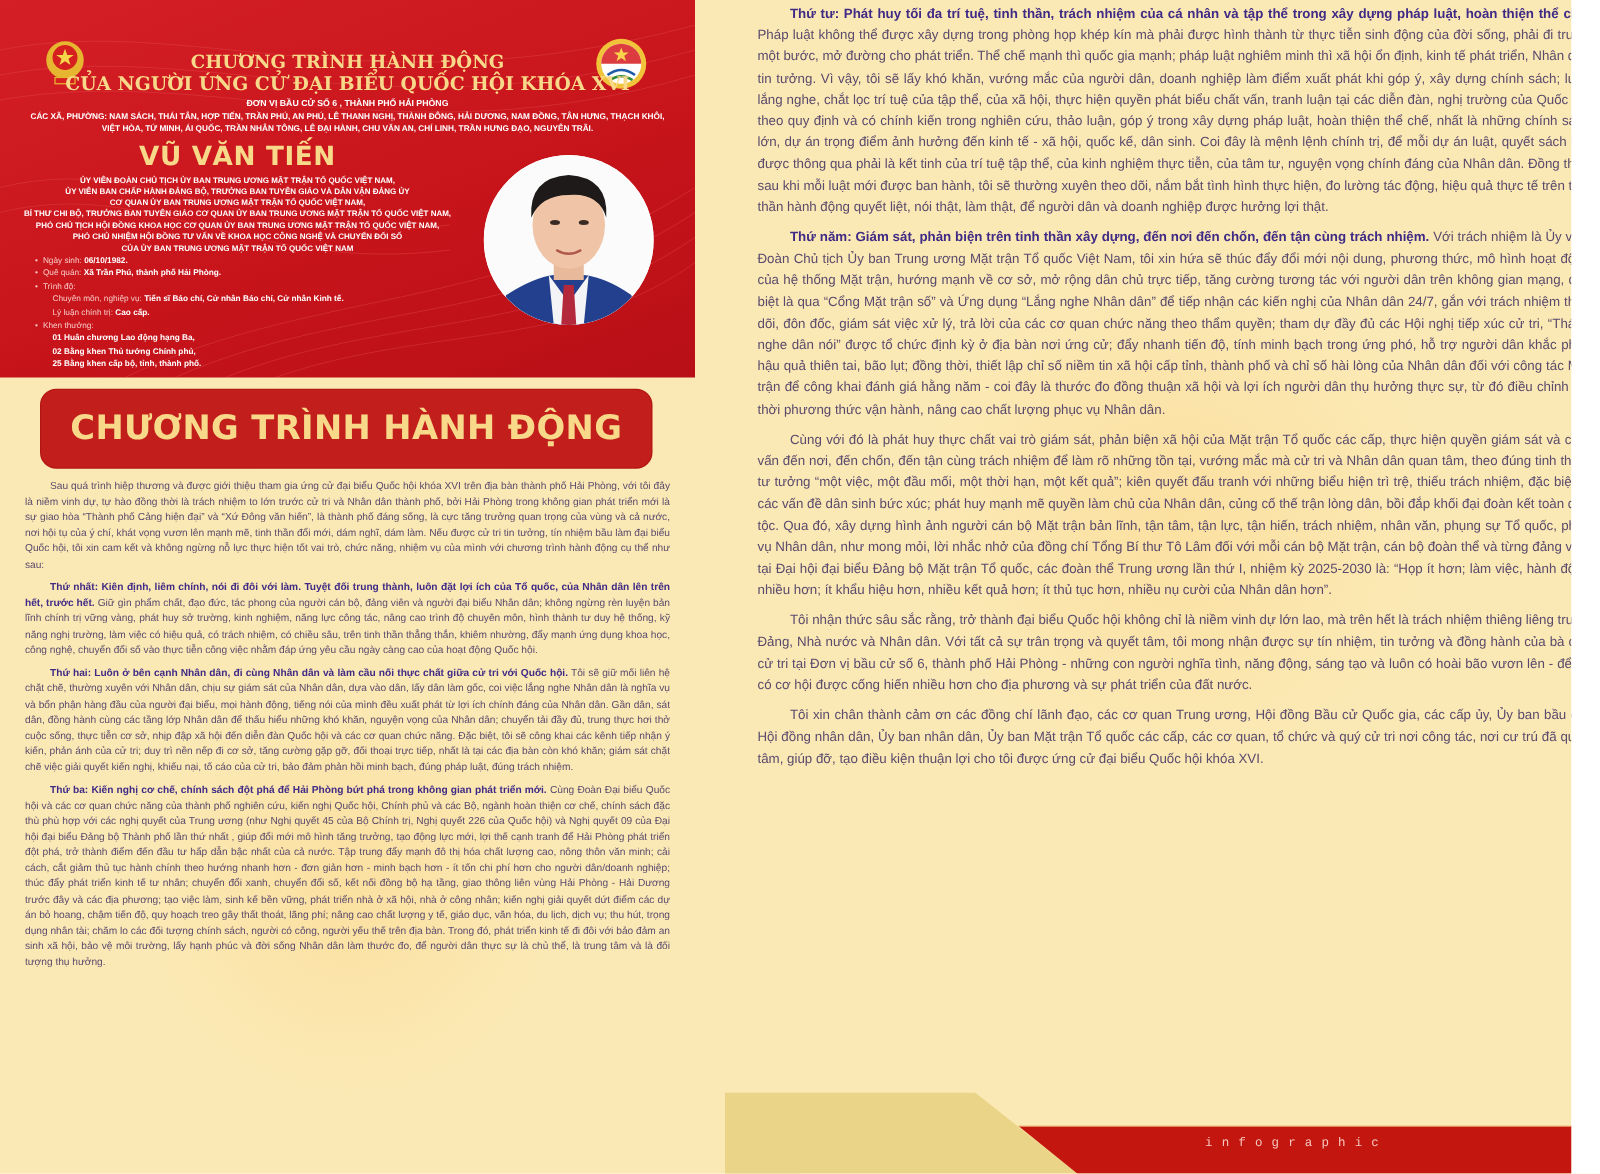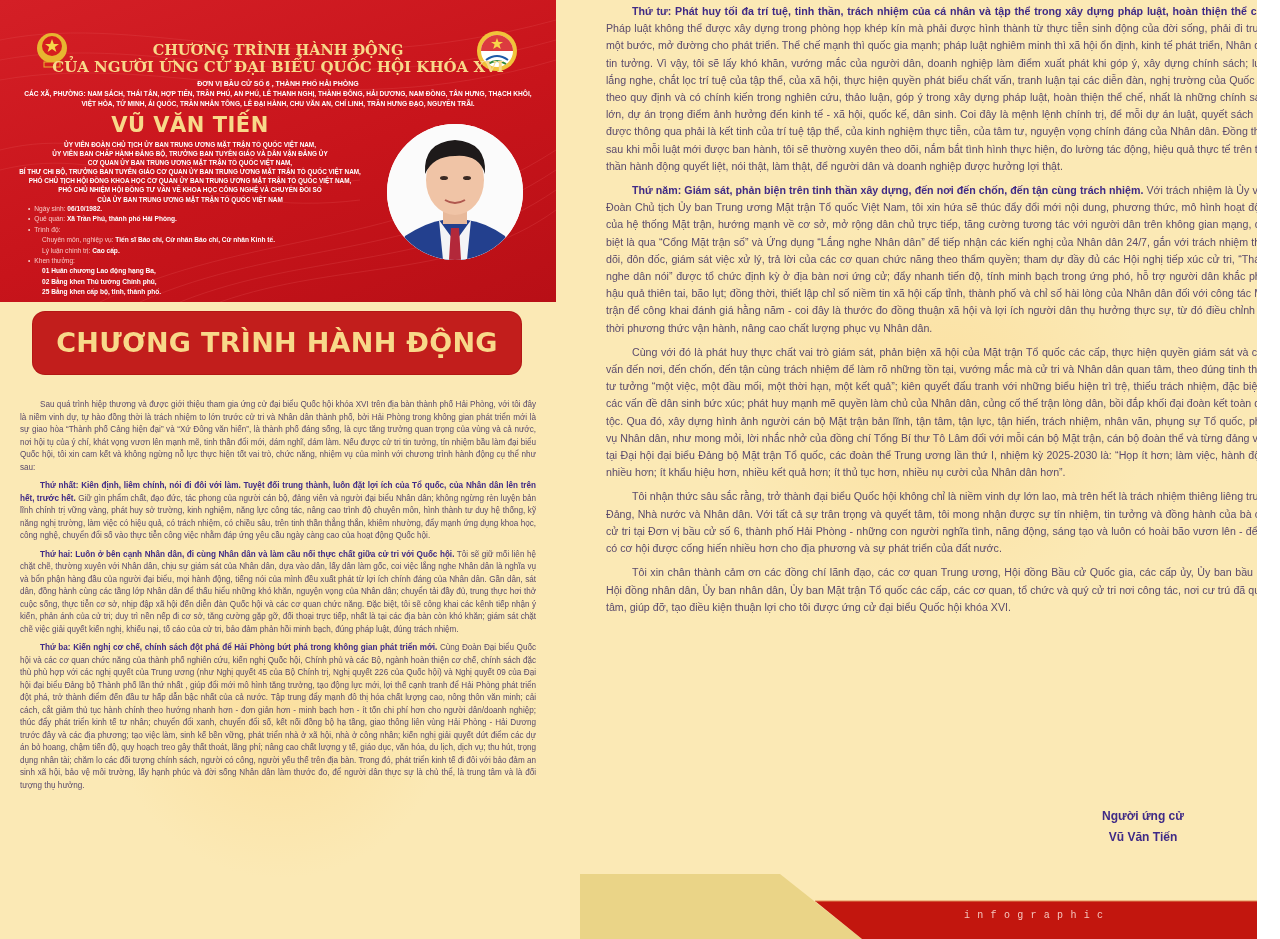--- a/index.html
+++ b/index.html
@@ -126,43 +126,39 @@
         <ellipse cx="80" cy="54" rx="4" ry="2" fill="#3a2a24"></ellipse>
         <path d="M58 76 Q68 82 78 76" stroke="#b0584e" stroke-width="2" fill="none"></path>
       </svg>
     </div>
   </div>
 
   <div class="banner">
     <div class="banner-text">CHƯƠNG TRÌNH HÀNH ĐỘNG</div>
   </div>
 
-  <div class="body-text left-text" style="top:383px;margin-top:16px;">
+  <div class="body-text left-text" style="top:383px;">
     <p>Sau quá trình hiệp thương và được giới thiệu tham gia ứng cử đại biểu Quốc hội khóa XVI trên địa bàn thành phố Hải Phòng, với tôi đây là niềm vinh dự, tự hào đồng thời là trách nhiệm to lớn trước cử tri và Nhân dân thành phố, bởi Hải Phòng trong không gian phát triển mới là sự giao hòa “Thành phố Cảng hiện đại” và “Xứ Đông văn hiến”, là thành phố đáng sống, là cực tăng trưởng quan trọng của vùng và cả nước, nơi hội tụ của ý chí, khát vọng vươn lên mạnh mẽ, tinh thần đổi mới, dám nghĩ, dám làm. Nếu được cử tri tin tưởng, tín nhiệm bầu làm đại biểu Quốc hội, tôi xin cam kết và không ngừng nỗ lực thực hiện tốt vai trò, chức năng, nhiệm vụ của mình với chương trình hành động cụ thể như sau:</p>
     <p><b>Thứ nhất: Kiên định, liêm chính, nói đi đôi với làm. Tuyệt đối trung thành, luôn đặt lợi ích của Tổ quốc, của Nhân dân lên trên hết, trước hết.</b><span> Giữ gìn phẩm chất, đạo đức, tác phong của người cán bộ, đảng viên và người đại biểu Nhân dân; không ngừng rèn luyện bản lĩnh chính trị vững vàng, phát huy sở trường, kinh nghiệm, năng lực công tác, nâng cao trình độ chuyên môn, hình thành tư duy hệ thống, kỹ năng nghị trường, làm việc có hiệu quả, có trách nhiệm, có chiều sâu, trên tinh thần thẳng thắn, khiêm nhường, đẩy mạnh ứng dụng khoa học, công nghệ, chuyển đổi số vào thực tiễn công việc nhằm đáp ứng yêu cầu ngày càng cao của hoạt động Quốc hội.</span></p>
     <p><b>Thứ hai: Luôn ở bên cạnh Nhân dân, đi cùng Nhân dân và làm cầu nối thực chất giữa cử tri với Quốc hội.</b><span> Tôi sẽ giữ mối liên hệ chặt chẽ, thường xuyên với Nhân dân, chịu sự giám sát của Nhân dân, dựa vào dân, lấy dân làm gốc, coi việc lắng nghe Nhân dân là nghĩa vụ và bổn phận hàng đầu của người đại biểu, mọi hành động, tiếng nói của mình đều xuất phát từ lợi ích chính đáng của Nhân dân. Gần dân, sát dân, đồng hành cùng các tầng lớp Nhân dân để thấu hiểu những khó khăn, nguyện vọng của Nhân dân; chuyển tải đầy đủ, trung thực hơi thở cuộc sống, thực tiễn cơ sở, nhịp đập xã hội đến diễn đàn Quốc hội và các cơ quan chức năng. Đặc biệt, tôi sẽ công khai các kênh tiếp nhận ý kiến, phản ánh của cử tri; duy trì nền nếp đi cơ sở, tăng cường gặp gỡ, đối thoại trực tiếp, nhất là tại các địa bàn còn khó khăn; giám sát chặt chẽ việc giải quyết kiến nghị, khiếu nại, tố cáo của cử tri, bảo đảm phản hồi minh bạch, đúng pháp luật, đúng trách nhiệm.</span></p>
     <p><b>Thứ ba: Kiến nghị cơ chế, chính sách đột phá để Hải Phòng bứt phá trong không gian phát triển mới.</b><span> Cùng Đoàn Đại biểu Quốc hội và các cơ quan chức năng của thành phố nghiên cứu, kiến nghị Quốc hội, Chính phủ và các Bộ, ngành hoàn thiện cơ chế, chính sách đặc thù phù hợp với các nghị quyết của Trung ương (như Nghị quyết 45 của Bộ Chính trị, Nghị quyết 226 của Quốc hội) và Nghị quyết 09 của Đại hội đại biểu Đảng bộ Thành phố lần thứ nhất , giúp đổi mới mô hình tăng trưởng, tạo động lực mới, lợi thế cạnh tranh để Hải Phòng phát triển đột phá, trở thành điểm đến đầu tư hấp dẫn bậc nhất của cả nước. Tập trung đẩy mạnh đô thị hóa chất lượng cao, nông thôn văn minh; cải cách, cắt giảm thủ tục hành chính theo hướng nhanh hơn - đơn giản hơn - minh bạch hơn - ít tốn chi phí hơn cho người dân/doanh nghiệp; thúc đẩy phát triển kinh tế tư nhân; chuyển đổi xanh, chuyển đổi số, kết nối đồng bộ hạ tầng, giao thông liên vùng Hải Phòng - Hải Dương trước đây và các địa phương; tạo việc làm, sinh kế bền vững, phát triển nhà ở xã hội, nhà ở công nhân; kiến nghị giải quyết dứt điểm các dự án bỏ hoang, chậm tiến độ, quy hoạch treo gây thất thoát, lãng phí; nâng cao chất lượng y tế, giáo dục, văn hóa, du lịch, dịch vụ; thu hút, trọng dụng nhân tài; chăm lo các đối tượng chính sách, người có công, người yếu thế trên địa bàn. Trong đó, phát triển kinh tế đi đôi với bảo đảm an sinh xã hội, bảo vệ môi trường, lấy hạnh phúc và đời sống Nhân dân làm thước đo, để người dân thực sự là chủ thể, là trung tâm và là đối tượng thụ hưởng.</span></p>
   </div>
 </div>
 
 <div class="page" id="right-page">
   <div class="watermark" style="left:150px;top:200px;width:420px;height:420px;"></div>
 
   <div class="body-text right-text" style="top:3px;">
     <p><b>Thứ tư: Phát huy tối đa trí tuệ, tinh thần, trách nhiệm của cá nhân và tập thể trong xây dựng pháp luật, hoàn thiện thể chế.</b><span> Pháp luật không thể được xây dựng trong phòng họp khép kín mà phải được hình thành từ thực tiễn sinh động của đời sống, phải đi trước một bước, mở đường cho phát triển. Thể chế mạnh thì quốc gia mạnh; pháp luật nghiêm minh thì xã hội ổn định, kinh tế phát triển, Nhân dân tin tưởng. Vì vậy, tôi sẽ lấy khó khăn, vướng mắc của người dân, doanh nghiệp làm điểm xuất phát khi góp ý, xây dựng chính sách; luôn lắng nghe, chắt lọc trí tuệ của tập thể, của xã hội, thực hiện quyền phát biểu chất vấn, tranh luận tại các diễn đàn, nghị trường của Quốc hội theo quy định và có chính kiến trong nghiên cứu, thảo luận, góp ý trong xây dựng pháp luật, hoàn thiện thể chế, nhất là những chính sách lớn, dự án trọng điểm ảnh hưởng đến kinh tế - xã hội, quốc kế, dân sinh. Coi đây là mệnh lệnh chính trị, để mỗi dự án luật, quyết sách lớn được thông qua phải là kết tinh của trí tuệ tập thể, của kinh nghiệm thực tiễn, của tâm tư, nguyện vọng chính đáng của Nhân dân. Đồng thời, sau khi mỗi luật mới được ban hành, tôi sẽ thường xuyên theo dõi, nắm bắt tình hình thực hiện, đo lường tác động, hiệu quả thực tế trên tinh thần hành động quyết liệt, nói thật, làm thật, để người dân và doanh nghiệp được hưởng lợi thật.</span></p>
     <p><b>Thứ năm: Giám sát, phản biện trên tinh thần xây dựng, đến nơi đến chốn, đến tận cùng trách nhiệm.</b><span> Với trách nhiệm là Ủy viên Đoàn Chủ tịch Ủy ban Trung ương Mặt trận Tổ quốc Việt Nam, tôi xin hứa sẽ thúc đẩy đổi mới nội dung, phương thức, mô hình hoạt động của hệ thống Mặt trận, hướng mạnh về cơ sở, mở rộng dân chủ trực tiếp, tăng cường tương tác với người dân trên không gian mạng, đặc biệt là qua “Cổng Mặt trận số” và Ứng dụng “Lắng nghe Nhân dân” để tiếp nhận các kiến nghị của Nhân dân 24/7, gắn với trách nhiệm theo dõi, đôn đốc, giám sát việc xử lý, trả lời của các cơ quan chức năng theo thẩm quyền; tham dự đầy đủ các Hội nghị tiếp xúc cử tri, “Tháng nghe dân nói” được tổ chức định kỳ ở địa bàn nơi ứng cử; đẩy nhanh tiến độ, tính minh bạch trong ứng phó, hỗ trợ người dân khắc phục hậu quả thiên tai, bão lụt; đồng thời, thiết lập chỉ số niềm tin xã hội cấp tỉnh, thành phố và chỉ số hài lòng của Nhân dân đối với công tác Mặt trận để công khai đánh giá hằng năm - coi đây là thước đo đồng thuận xã hội và lợi ích người dân thụ hưởng thực sự, từ đó điều chỉnh kịp thời phương thức vận hành, nâng cao chất lượng phục vụ Nhân dân.</span></p>
     <p>Cùng với đó là phát huy thực chất vai trò giám sát, phản biện xã hội của Mặt trận Tổ quốc các cấp, thực hiện quyền giám sát và chất vấn đến nơi, đến chốn, đến tận cùng trách nhiệm để làm rõ những tồn tại, vướng mắc mà cử tri và Nhân dân quan tâm, theo đúng tinh thần, tư tưởng “một việc, một đầu mối, một thời hạn, một kết quả”; kiên quyết đấu tranh với những biểu hiện trì trệ, thiếu trách nhiệm, đặc biệt là các vấn đề dân sinh bức xúc; phát huy mạnh mẽ quyền làm chủ của Nhân dân, củng cố thế trận lòng dân, bồi đắp khối đại đoàn kết toàn dân tộc. Qua đó, xây dựng hình ảnh người cán bộ Mặt trận bản lĩnh, tận tâm, tận lực, tận hiến, trách nhiệm, nhân văn, phụng sự Tổ quốc, phục vụ Nhân dân, như mong mỏi, lời nhắc nhở của đồng chí Tổng Bí thư Tô Lâm đối với mỗi cán bộ Mặt trận, cán bộ đoàn thể và từng đảng viên tại Đại hội đại biểu Đảng bộ Mặt trận Tổ quốc, các đoàn thể Trung ương lần thứ I, nhiệm kỳ 2025-2030 là: “Họp ít hơn; làm việc, hành động nhiều hơn; ít khẩu hiệu hơn, nhiều kết quả hơn; ít thủ tục hơn, nhiều nụ cười của Nhân dân hơn”.</p>
     <p>Tôi nhận thức sâu sắc rằng, trở thành đại biểu Quốc hội không chỉ là niềm vinh dự lớn lao, mà trên hết là trách nhiệm thiêng liêng trước Đảng, Nhà nước và Nhân dân. Với tất cả sự trân trọng và quyết tâm, tôi mong nhận được sự tín nhiệm, tin tưởng và đồng hành của bà con cử tri tại Đơn vị bầu cử số 6, thành phố Hải Phòng - những con người nghĩa tình, năng động, sáng tạo và luôn có hoài bão vươn lên - để tôi có cơ hội được cống hiến nhiều hơn cho địa phương và sự phát triển của đất nước.</p>
     <p>Tôi xin chân thành cảm ơn các đồng chí lãnh đạo, các cơ quan Trung ương, Hội đồng Bầu cử Quốc gia, các cấp ủy, Ủy ban bầu cử, Hội đồng nhân dân, Ủy ban nhân dân, Ủy ban Mặt trận Tổ quốc các cấp, các cơ quan, tổ chức và quý cử tri nơi công tác, nơi cư trú đã quan tâm, giúp đỡ, tạo điều kiện thuận lợi cho tôi được ứng cử đại biểu Quốc hội khóa XVI.</p>
   </div>
 
-  <div class="signature">
-    <div>Người ứng cử</div>
-    <div>Vũ Văn Tiến</div>
-  </div>
 
   <svg class="footer-ribbon" width="717" height="65" viewBox="0 0 717 65">
     <polygon points="0,0 200,0 282,65 0,65" fill="#ead487"></polygon>
     <polygon points="235,27 717,27 717,65 282,65" fill="#c2160e"></polygon>
     <line x1="235" y1="27" x2="717" y2="27" stroke="#e08a55" stroke-width="1"></line>
   </svg>
   <div class="footer-text">infographic</div>
 </div>
 
 </body></html>

